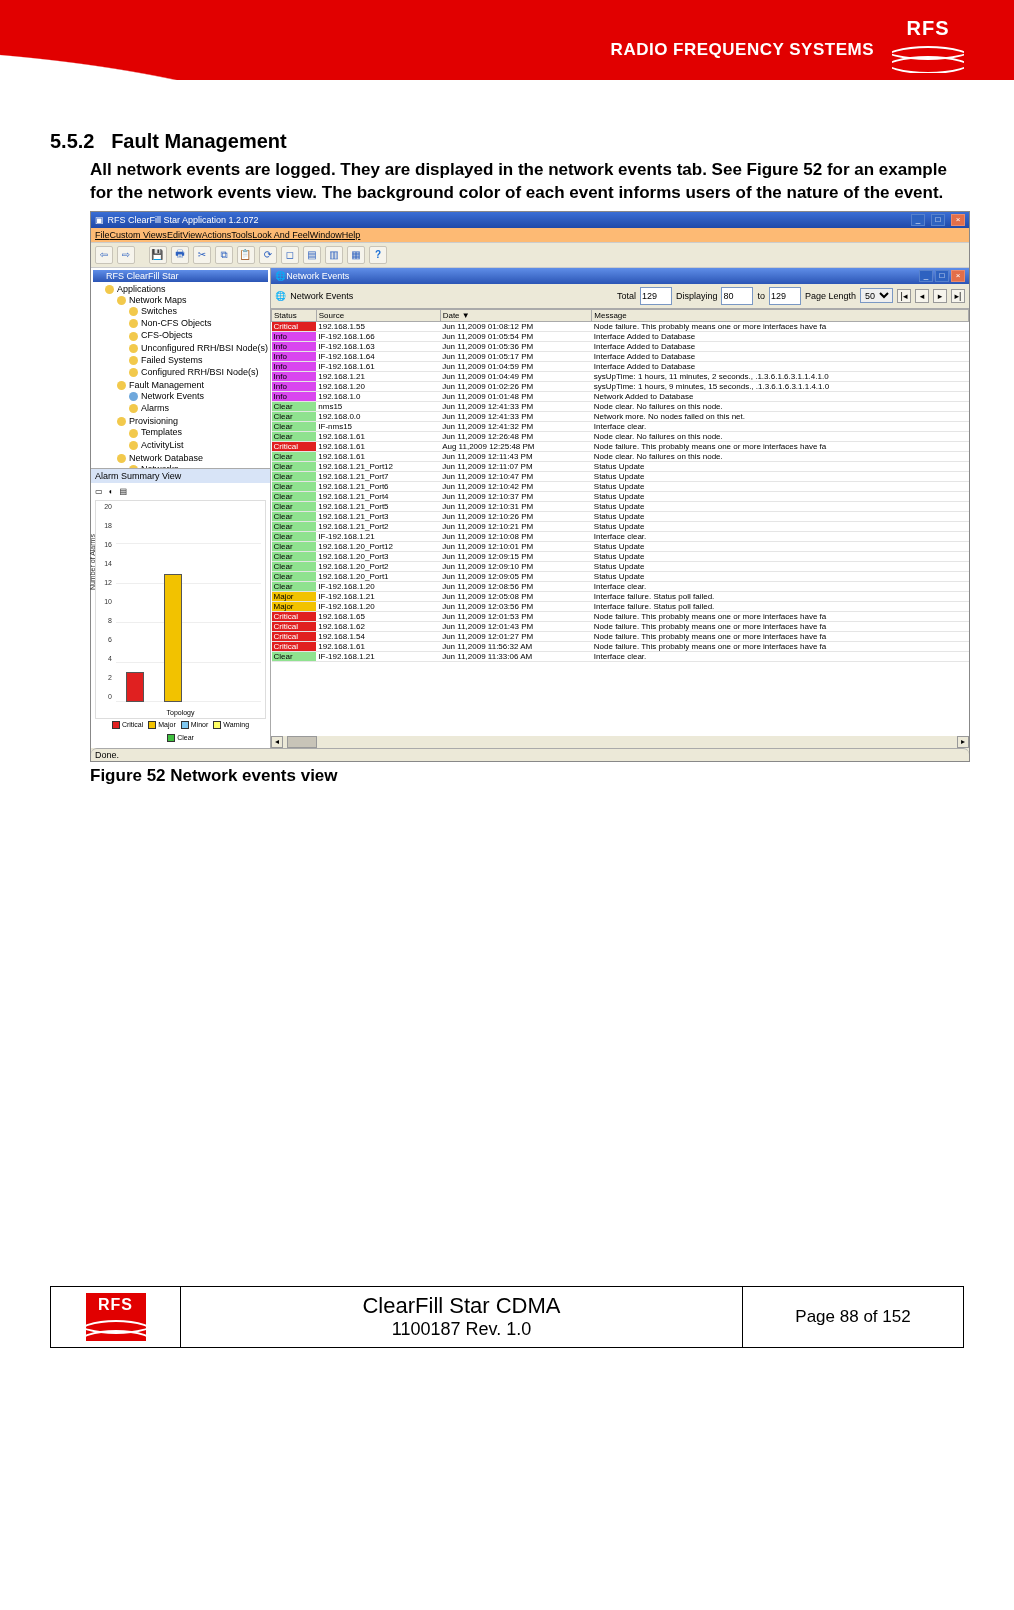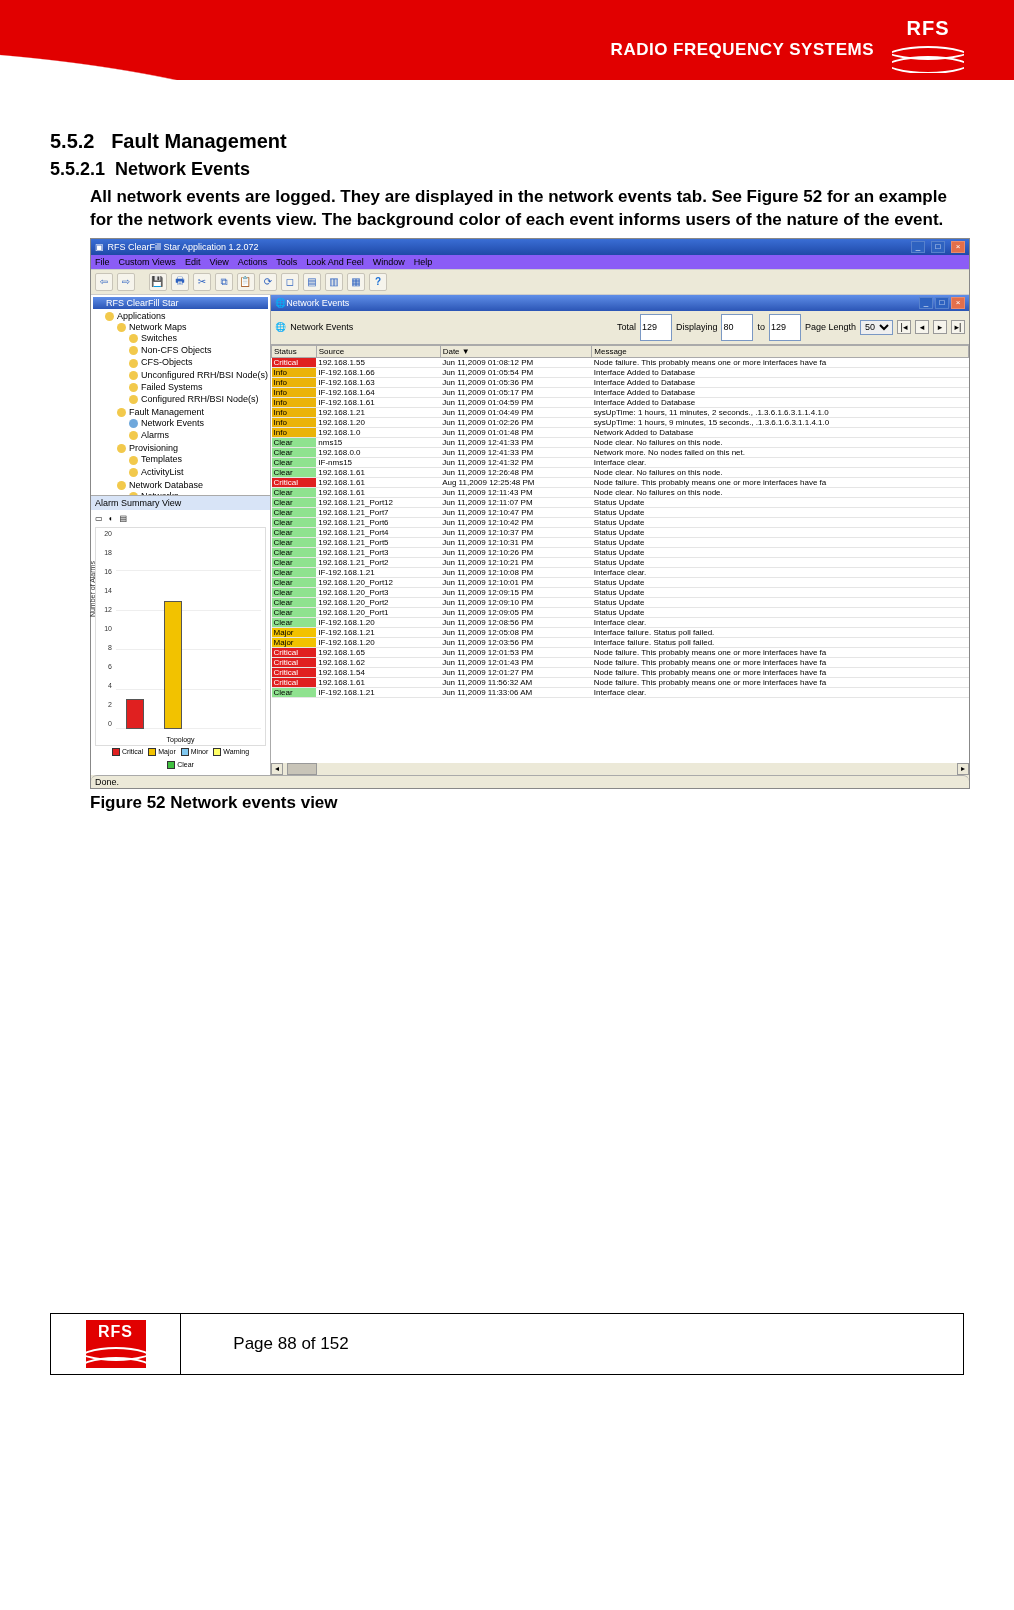--- a/index.html
+++ b/index.html
@@ -23,21 +23,21 @@
   .fig{margin:0 0 0 40px;}
   .figcap{font-weight:bold;font-size:17px;margin:4px 0 0 40px;}
   
   .app { width:880px; border:1px solid #888; font-size:9px; font-family:Tahoma,Arial,sans-serif; background:#ece9d8;}
   .app-title { background:linear-gradient(#3a6ed5,#1f49a8); color:#fff; padding:2px 4px; display:flex; align-items:center; gap:4px;}
   .app-title .spacer{flex:1;}
   .winbtn{width:14px;height:12px;border:1px solid #fff3;margin-left:2px;text-align:center;font-size:8px;line-height:10px;}
   .winbtn.close{background:#e36f4a;}
   .winbtn.min{background:#2e62c0;}
   .winbtn.max{background:#2e62c0;}
-  .menubar{background:#8b5cf6;padding:2px 4px;display:flex;gap:9px;border-bottom:1px solid #ccc;}
+  .menubar{background:#fdba74;padding:2px 4px;display:flex;gap:0;border-bottom:1px solid #ccc;text-decoration:underline;}
   .menubar span{cursor:default;}
   .toolbar{background:#ece9d8;padding:3px 4px;display:flex;gap:4px;align-items:center;border-bottom:1px solid #ccc;}
   .tbtn{width:18px;height:18px;border:1px solid #c8c4b8;background:#f6f4ec;border-radius:2px;display:flex;align-items:center;justify-content:center;font-size:10px;color:#2e62c0;}
   .mainrow{display:flex;height:480px;}
   .leftcol{width:180px;border-right:1px solid #aaa;display:flex;flex-direction:column;background:#fff;}
   .tree{flex:0 0 200px;overflow:auto;font-size:9px;padding:2px;}
   .tree-title{background:linear-gradient(#5f8ee8,#2b55b5);color:#fff;padding:1px 13px;margin-bottom:1px;}
   .tree ul{list-style:none;margin:0;padding-left:12px;}
   .tree li{padding:1px 0;white-space:nowrap;}
   .ic{display:inline-block;width:9px;height:9px;border-radius:50%;margin-right:3px;vertical-align:middle;}
@@ -51,31 +51,31 @@
   .bars{position:absolute;left:10px;bottom:0;display:flex;align-items:flex-end;gap:20px;height:100%;}
   .bar{width:18px;border:1px solid #555;}
   .xlabel{position:absolute;left:0;right:0;bottom:2px;text-align:center;font-size:7px;}
   .legend{display:flex;gap:5px;font-size:7px;justify-content:center;padding:2px;flex-wrap:wrap;}
   .lg{display:flex;align-items:center;gap:2px;}
   .lgsw{width:8px;height:8px;border:1px solid #333;}
   .rightcol{flex:1;display:flex;flex-direction:column;background:#cdd8ea;}
   .inner-title{background:linear-gradient(#5f8ee8,#2b55b5);color:#fff;padding:2px 4px;display:flex;align-items:center;}
   .inner-title .spacer{flex:1;}
   .filterbar{background:#ece9d8;padding:3px 4px;display:flex;align-items:center;gap:4px;border-bottom:1px solid #aaa;font-size:9px;}
-  .filterbar input{width:32px;font-size:9px;border:1px solid #7a98c4;padding:0 1px;height:27px;}
+  .filterbar input{width:32px;font-size:9px;border:1px solid #7a98c4;padding:0 1px;height:18px;}
   .filterbar select{font-size:9px;border:1px solid #7a98c4;height:15px;}
   .pgbtn{width:14px;height:14px;border:1px solid #999;background:#f6f4ec;text-align:center;font-size:9px;line-height:12px;}
   .tblwrap{flex:1;overflow:auto;background:#fff;}
   table.ev{width:100%;border-collapse:collapse;font-size:8px;}
   table.ev th{background:#ece9d8;border:1px solid #aaa;padding:1px 2px;text-align:left;font-weight:normal;position:sticky;top:0;}
   table.ev td{border-bottom:1px solid #e5e5e5;padding:0 2px;white-space:nowrap;overflow:hidden;}
   tr.st-Critical td:first-child{background:#e02020;color:#fff;}
   tr.st-Major td:first-child{background:#f2c200;}
   tr.st-Clear td:first-child{background:#8fe28f;}
-  tr.st-Info td:first-child{background:#eab308;}
+  tr.st-Info td:first-child{background:#d946ef;}
   .statusbar{background:#ece9d8;border-top:1px solid #aaa;padding:1px 4px;font-size:9px;border-radius:6px;}
   .scrollh{height:12px;background:#ece9d8;display:flex;}
   .scrollh .thumb{width:30px;background:#c8c4b8;border:1px solid #999;margin-left:4px;}
   .scrollh .track{flex:1;}
   .scrollh .arr{width:12px;border:1px solid #999;background:#ece9d8;text-align:center;font-size:8px;}
   
   .pgfooter{position:relative;margin-top:500px;border:1px solid #000;display:flex;align-items:stretch;}
   .pgfooter .cell{border-right:1px solid #000;display:flex;flex-direction:column;align-items:center;justify-content:center;padding:6px 10px;}
   .pgfooter .cell:last-child{border-right:none;}
   .rfs-foot{width:60px;}
@@ -95,24 +95,20 @@
         <div class="rfs-wave3"></div>
       </div>
   </div>
 </div>
 
 <div class="page">
   <h2>
     <span>5.5.2</span>&nbsp;&nbsp;
     <span>Fault Management</span>
   </h2>
-  <h3>
-    <span>5.5.2.1</span>&nbsp;
-    <span>Network Events</span>
-  </h3>
   <p class="bodytext">All network events are logged. They are displayed in the network events tab. See Figure 52 for an example for the network events view. The background color of each event informs users of the nature of the event.</p>
 
   <div class="fig">
     <div class="app">
       <div class="app-title">
         <span>▣</span>
         <span>RFS ClearFill Star Application 1.2.072</span>
         <span class="spacer"></span>
         <span class="winbtn min">_</span>
         <span class="winbtn max">□</span>
@@ -471,17 +467,21 @@
 
   <div class="pgfooter">
     <div class="cell" style="width:130px;">
       <div class="rfs-foot">
         <div class="rfs-logo-box" style="font-size:16px;">RFS</div>
         <div class="rfs-waves" style="height:24px;">
             <div class="rfs-wave3"></div>
           </div>
       </div>
     </div>
+    <div class="cell" style="flex:1;">
+      <div class="ft-title">ClearFill Star CDMA</div>
+      <div class="ft-sub">1100187 Rev. 1.0</div>
+    </div>
     <div class="cell" style="width:220px;">
       <div class="ft-page">Page 88 of 152</div>
     </div>
   </div>
 </div>
 
 </body></html>

